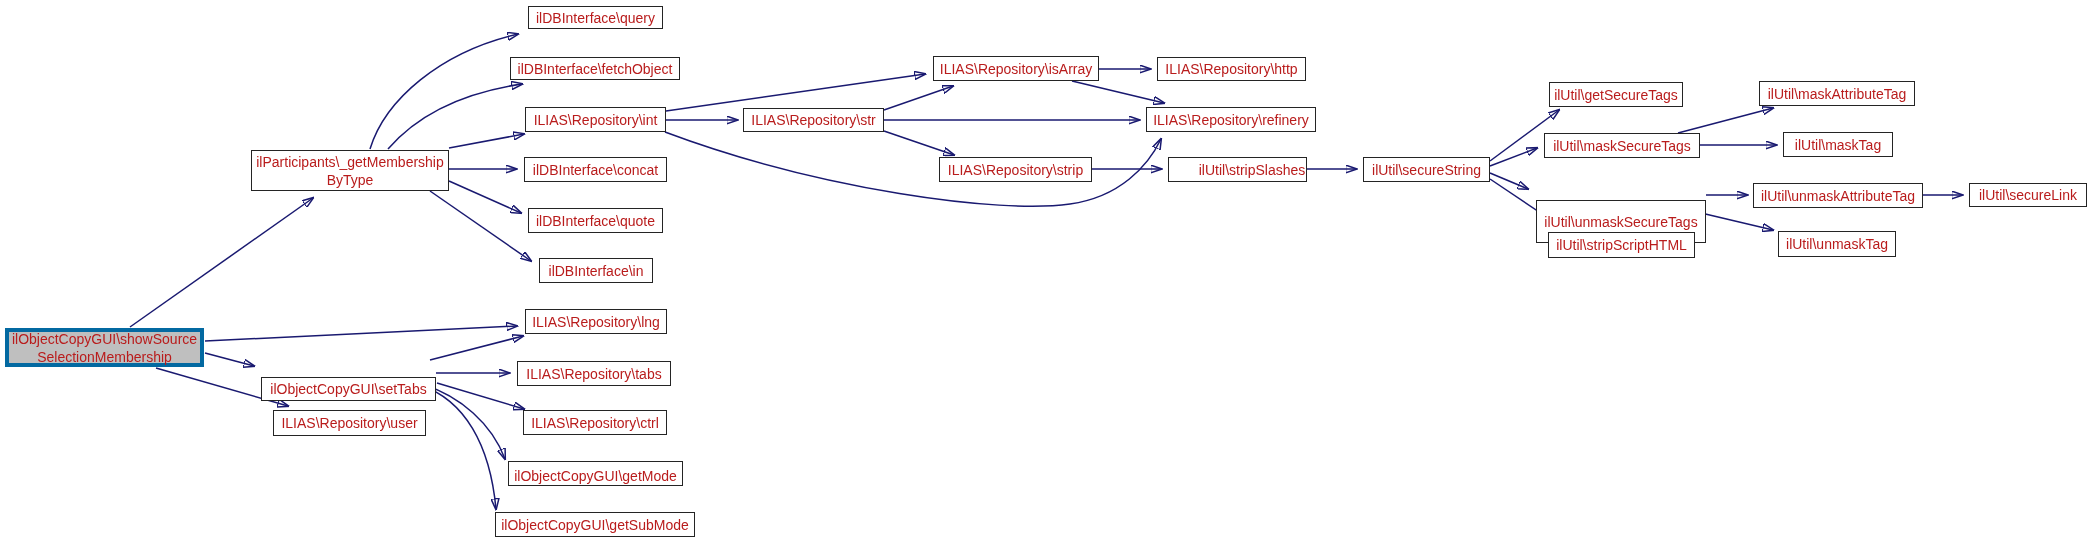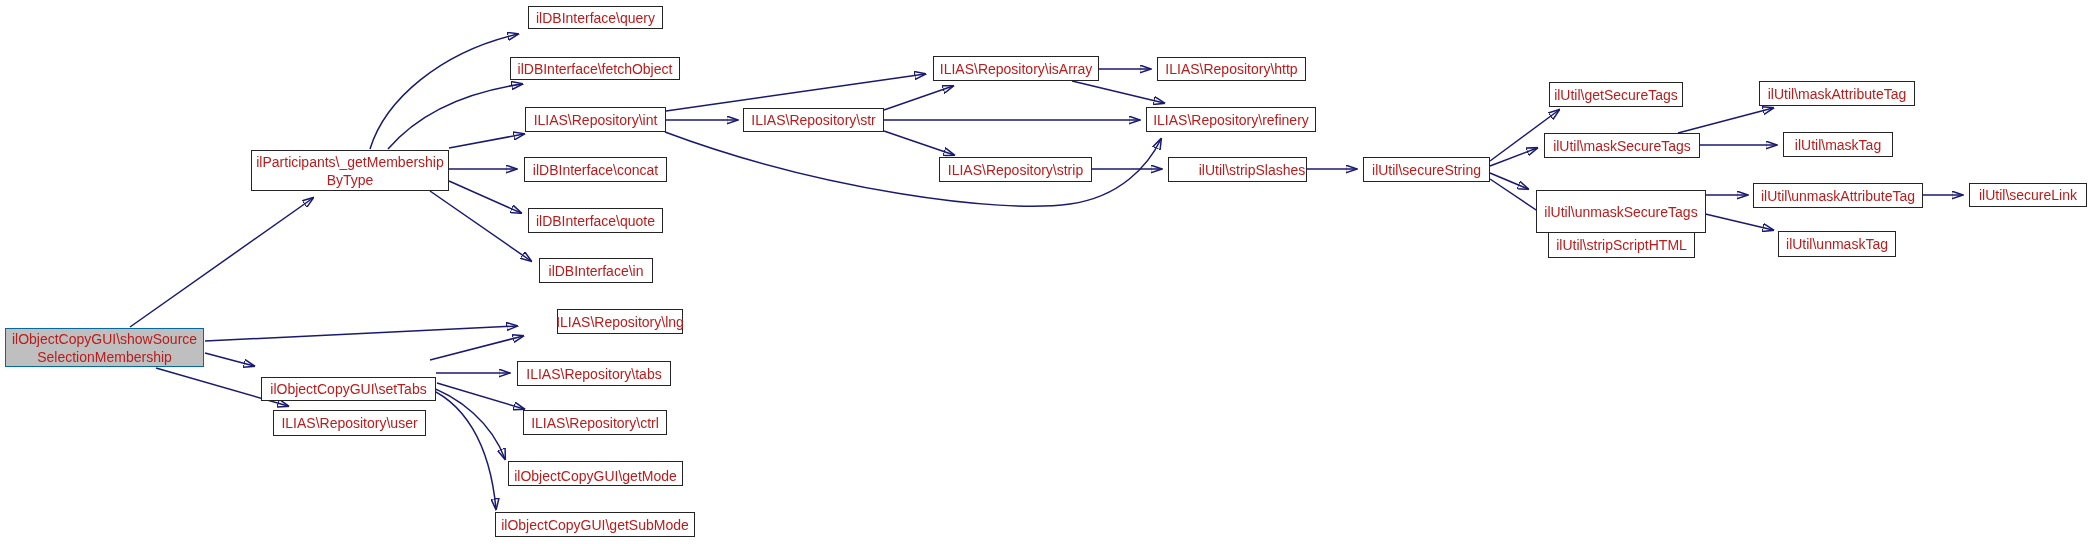--- a/index.html
+++ b/index.html
@@ -28,21 +28,21 @@
     text-align:center;
     font-size:14px;
     line-height:18px;
     color:#b91c1c;
     white-space:nowrap;
     cursor:pointer;
   }
   .node span { display:block; }
   .node.highlight {
     background:#bfbfbf;
-    border:1px solid #0369a1;
+    border:4px solid #0369a1;
     cursor:default;
   }
 </style>
 </head>
 <body>
 
 <div class="canvas">
 
   <svg class="edges" viewBox="0 0 2091 544">
     <defs>
@@ -113,21 +113,21 @@
   </div>
 
   <div class="node" style="left:528px;top:208px;width:135px;height:25px;">
     <span>ilDBInterface\quote</span>
   </div>
 
   <div class="node" style="left:539px;top:258px;width:114px;height:25px;">
     <span>ilDBInterface\in</span>
   </div>
 
-  <div class="node" style="left:525px;top:309px;width:126px;height:25px;margin-left:32px;">
+  <div class="node" style="left:525px;top:309px;width:142px;height:25px;">
     <span>ILIAS\Repository\lng</span>
   </div>
 
   <div class="node" style="left:261px;top:361px;width:175px;height:24px;margin-top:16px;">
     <span>ilObjectCopyGUI\setTabs</span>
   </div>
 
   <div class="node" style="left:273px;top:410px;width:153px;height:26px;">
     <span>ILIAS\Repository\user</span>
   </div>
@@ -177,21 +177,21 @@
   </div>
 
   <div class="node" style="left:1549px;top:82px;width:134px;height:25px;">
     <span>ilUtil\getSecureTags</span>
   </div>
 
   <div class="node" style="left:1544px;top:133px;width:156px;height:25px;">
     <span>ilUtil\maskSecureTags</span>
   </div>
 
-  <div class="node" style="left:1536px;top:190px;width:170px;height:43px;">
+  <div class="node" style="left:1536px;top:200px;width:170px;height:43px;">
     <span>ilUtil\unmaskSecureTags</span>
   </div>
 
   <div class="node" style="left:1548px;top:232px;width:147px;height:26px;">
     <span>ilUtil\stripScriptHTML</span>
   </div>
 
   <div class="node" style="left:1759px;top:81px;width:156px;height:25px;">
     <span>ilUtil\maskAttributeTag</span>
   </div>

